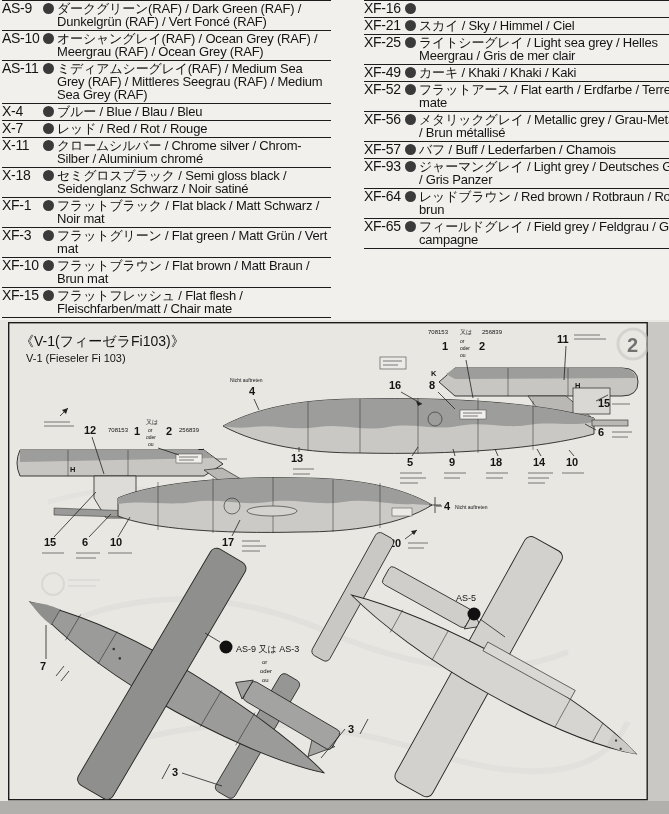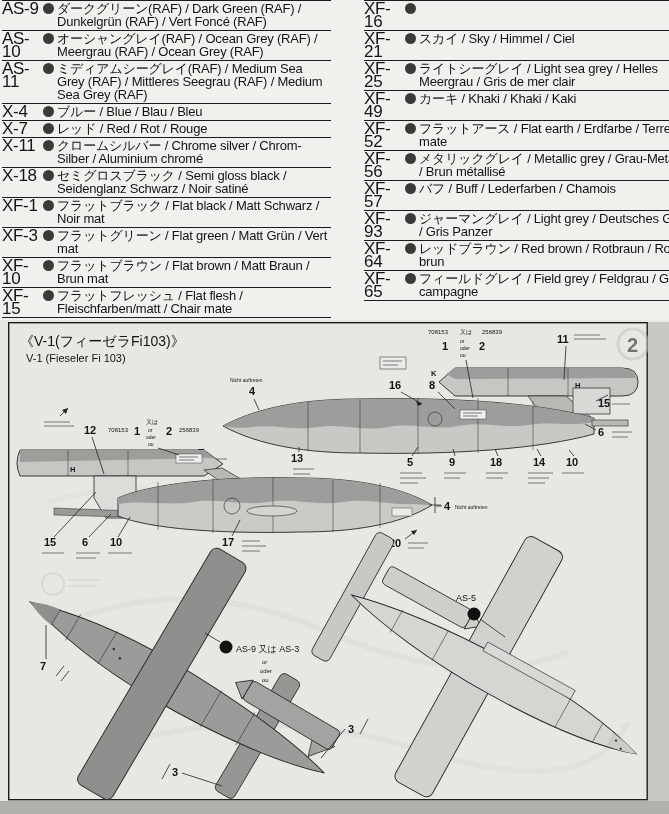--- a/index.html
+++ b/index.html
@@ -9,21 +9,21 @@
     font-family:"Liberation Sans","DejaVu Sans",sans-serif;
     color:#141414;
   }
   
   .table-area{position:absolute;left:0;top:0;width:669px;height:320px;background:#f1f0ec;}
   .pcol{position:absolute;top:0;}
   .pcol.left{left:2px;width:329px;}
   .pcol.right{left:336px;width:332px;margin-left:28px;}
   .prow{display:flex;align-items:flex-start;border-bottom:1px solid #1c1c1c;padding:1px 0 2px 0;}
   .prow:first-child{border-top:1px solid #1c1c1c;}
-  .pcode{flex:0 0 41px;font-size:17px;line-height:13px;letter-spacing:-0.3px;}
+  .pcode{flex:0 0 41px;font-size:14px;line-height:13px;letter-spacing:-0.3px;}
   .pdot{flex:0 0 11px;width:11px;height:11px;border-radius:50%;background:#3a3a3a;margin:1px 3px 0 0;}
   .pdesc{flex:1;font-size:13px;line-height:13px;letter-spacing:-0.2px;}
   
   .diagram-wrap{position:absolute;left:0;top:320px;width:669px;height:482px;background:#e9e7e2;}
   .right-strip{position:absolute;left:648px;top:322px;width:21px;height:480px;background:#cac8c4;}
   .bottom-band{position:absolute;left:0;top:801px;width:669px;height:13px;background:#b2b0ac;}
   svg text{fill:#141414;}
   .num{font-size:11px;font-weight:bold;}
   .tinytxt{font-size:6px;}
   .microtxt{font-size:5px;}

